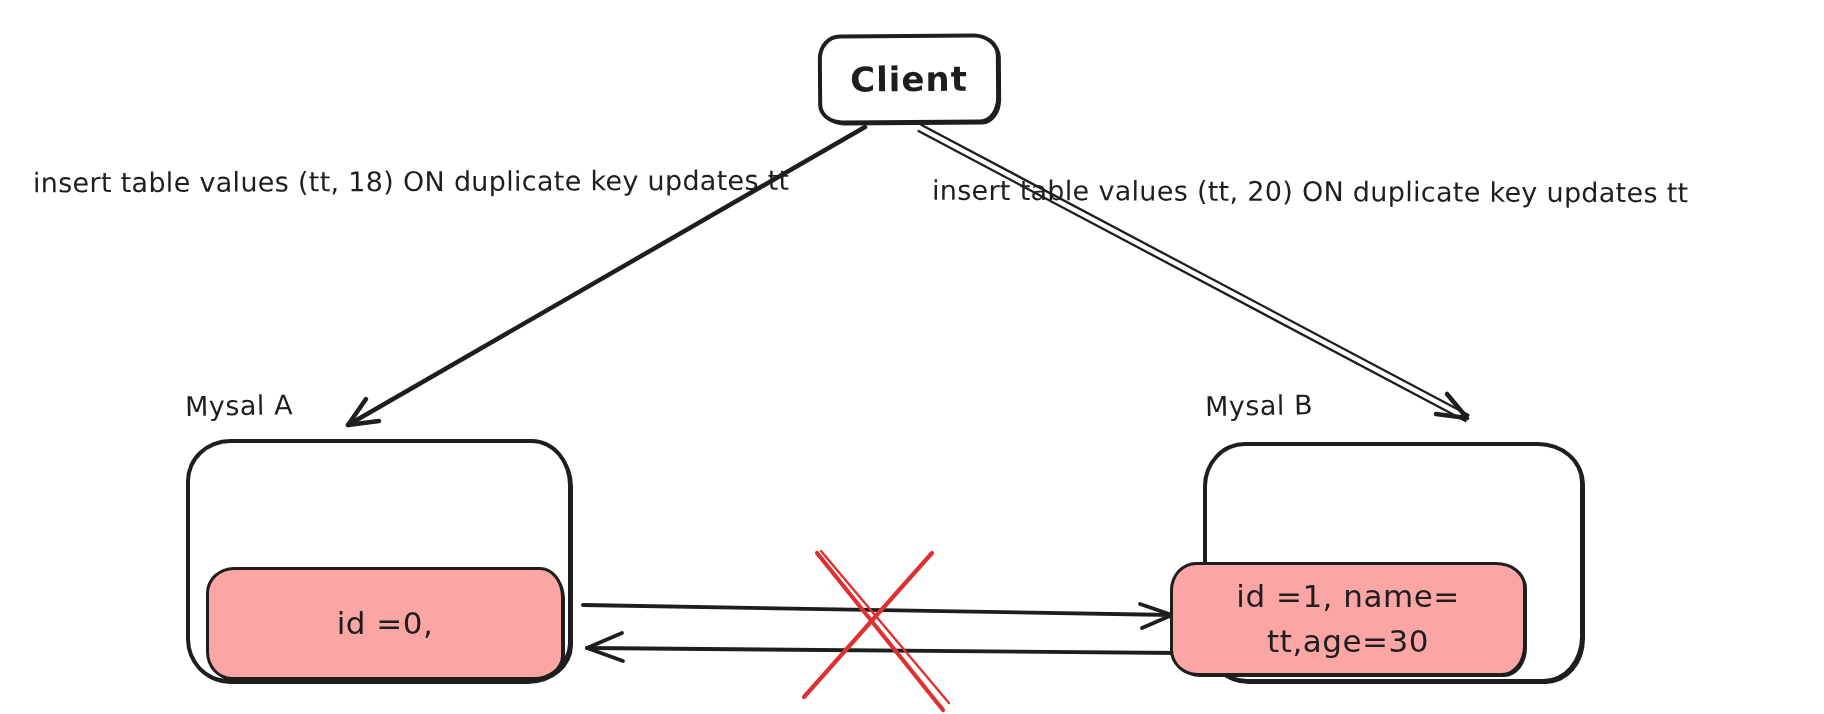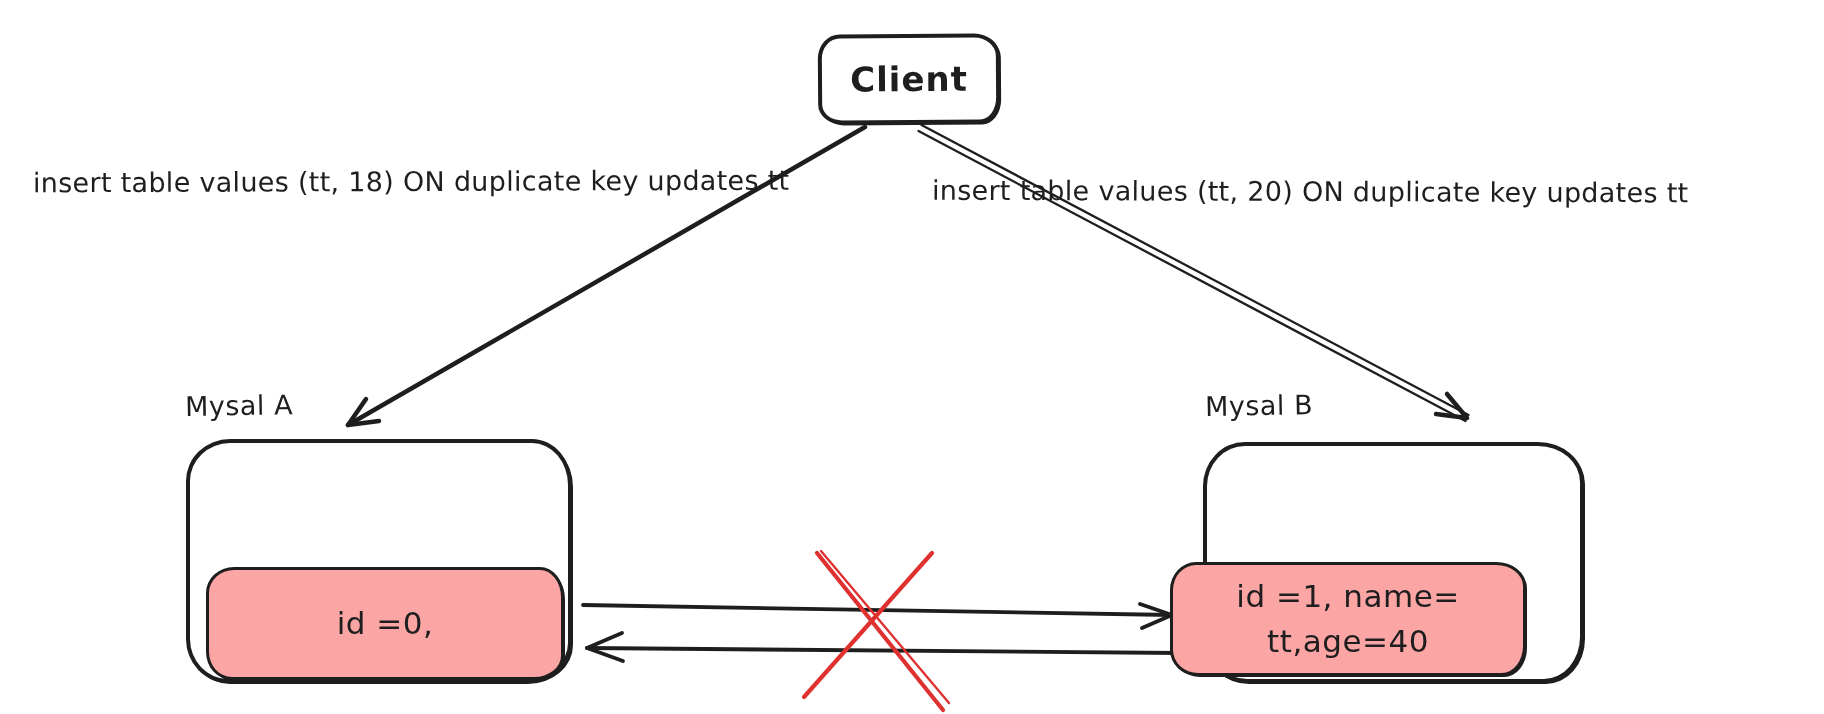--- a/index.html
+++ b/index.html
@@ -148,16 +148,16 @@
   <div class="record-box record-box-a">
     <div class="record-line">id =0,</div>
   </div>
 
   <div class="db-title db-title-b">Mysal B</div>
 
   <div class="node db-box-b"></div>
 
   <div class="record-box record-box-b">
     <div class="record-line">id =1, name=</div>
-    <div class="record-line">tt,age=40</div>
+    <div class="record-line">tt,age=30</div>
   </div>
 
 </div>
 
 </body></html>

